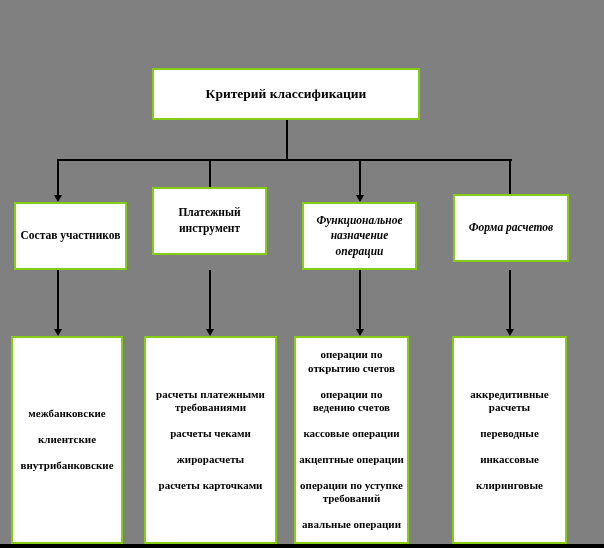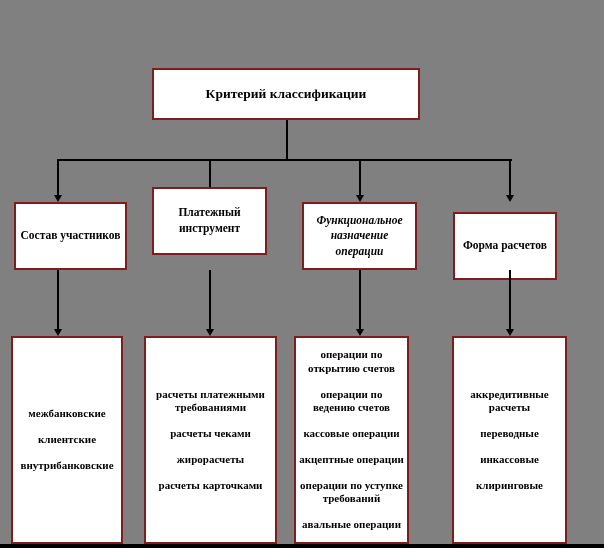--- a/index.html
+++ b/index.html
@@ -9,21 +9,21 @@
     position: relative;
     width: 604px;
     height: 548px;
     background: #808080;
     overflow: hidden;
   }
 
   .box {
     position: absolute;
     background: #ffffff;
-    border: 2px solid #7f1d1d;
+    border: 2px solid #84cc16;
     box-sizing: border-box;
     color: #000000;
     font-weight: bold;
     text-align: center;
     display: flex;
     align-items: center;
     justify-content: center;
   }
 
   .title-box { font-size: 13.5px; line-height: 1.3; }
@@ -81,21 +81,21 @@
 
   <div class="box l2-box" style="left:14px; top:202px; width:113px; height:68px;">
     <span>Состав участников</span>
   </div>
   <div class="box l2-box" style="left:152px; top:187px; width:115px; height:68px;">
     <span>Платежный инструмент</span>
   </div>
   <div class="box l2-box" style="left:302px; top:202px; width:115px; height:68px;font-style:italic;">
     <span>Функциональное назначение операции</span>
   </div>
-  <div class="box l2-box" style="left:453px; top:212px; width:104px; height:68px;">
+  <div class="box l2-box" style="left:453px; top:194px; width:116px; height:68px;font-style:italic;">
     <span>Форма расчетов</span>
   </div>
 
   <div class="line" style="left:57px;  top:270px; width:2px; height:59px;"></div>
   <div class="arrowhead" style="left:54px;  top:329px;"></div>
   <div class="line" style="left:209px; top:270px; width:2px; height:59px;"></div>
   <div class="arrowhead" style="left:206px; top:329px;"></div>
   <div class="line" style="left:359px; top:270px; width:2px; height:59px;"></div>
   <div class="arrowhead" style="left:356px; top:329px;"></div>
   <div class="line" style="left:509px; top:270px; width:2px; height:59px;"></div>

